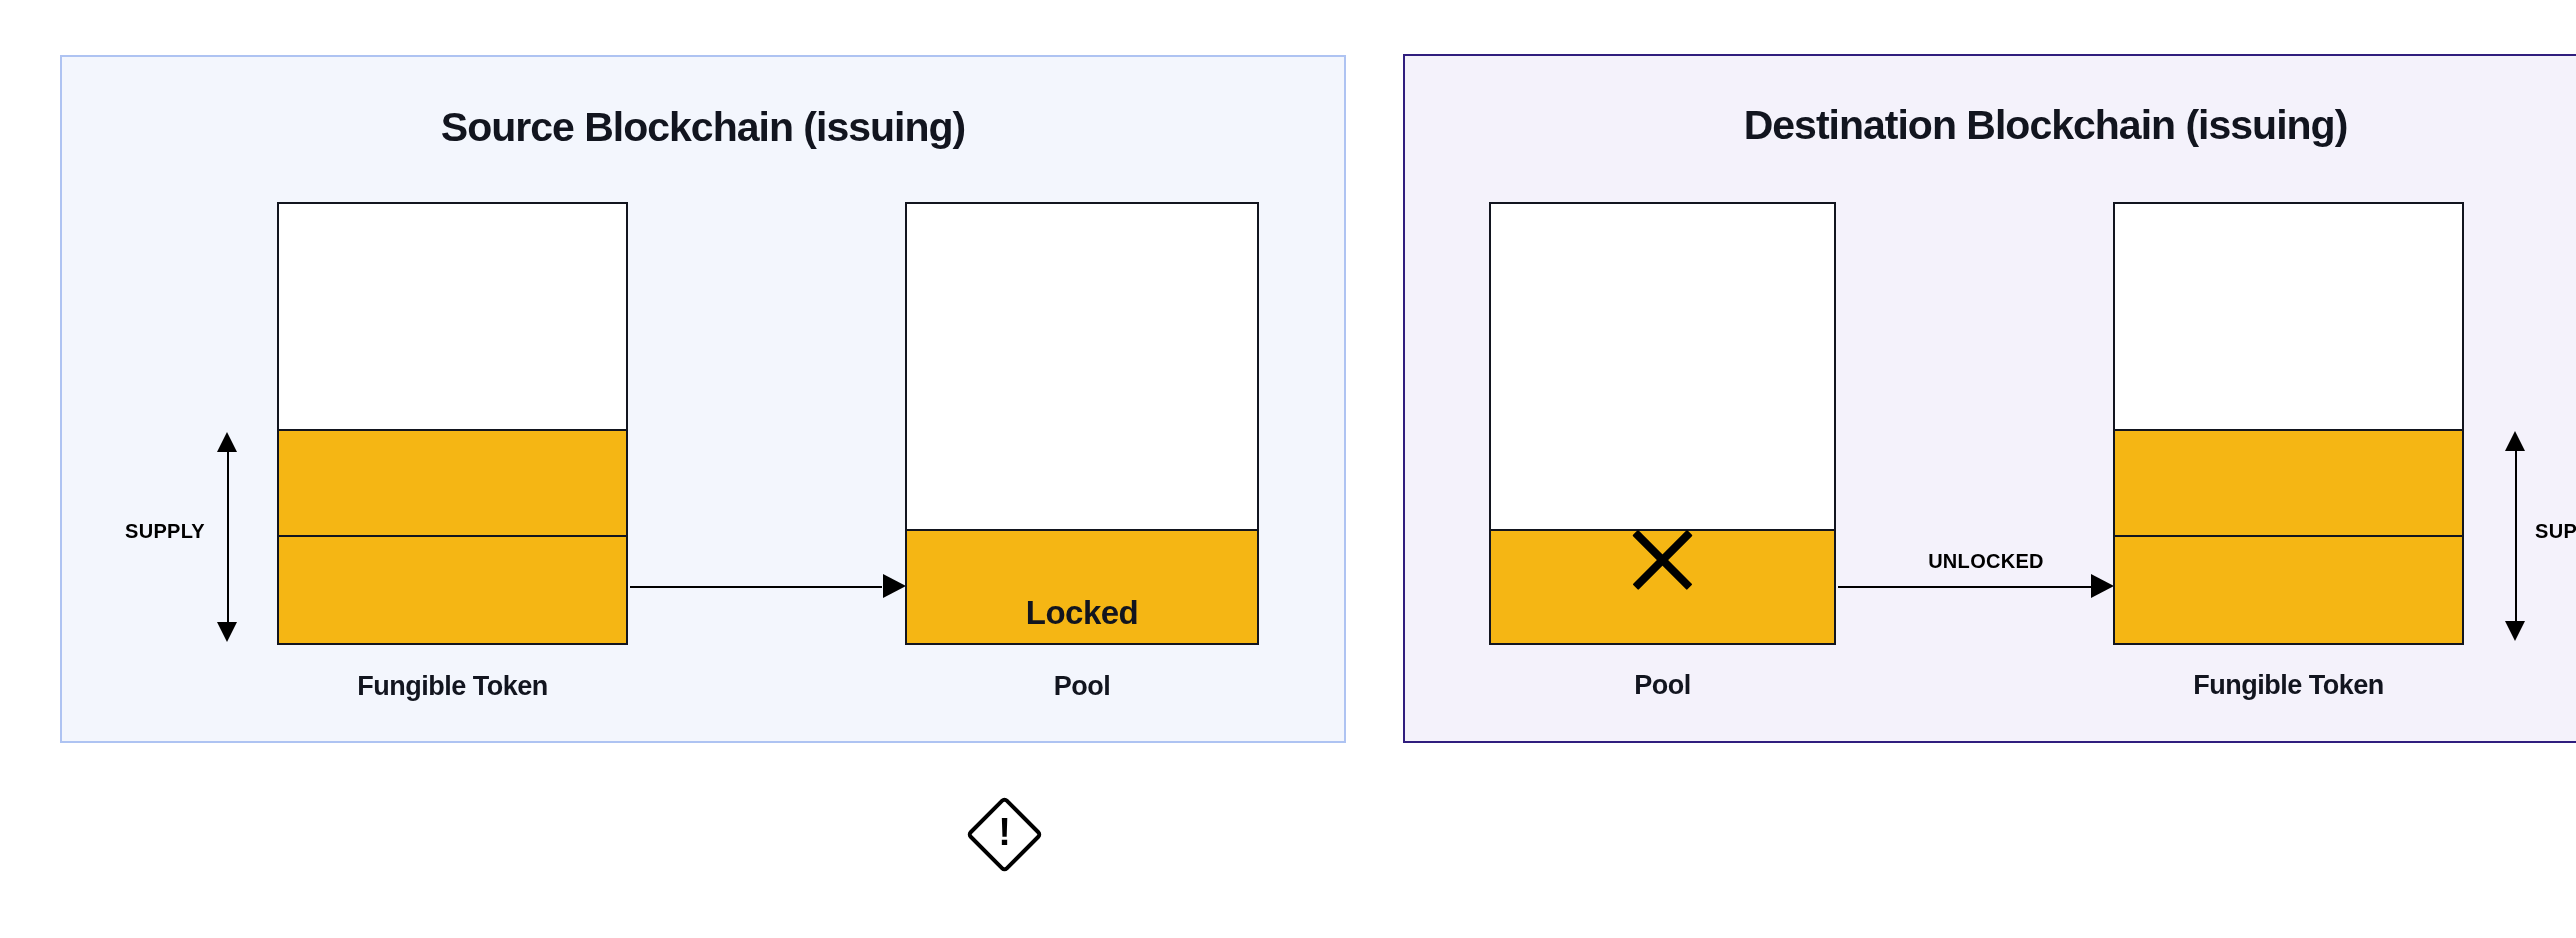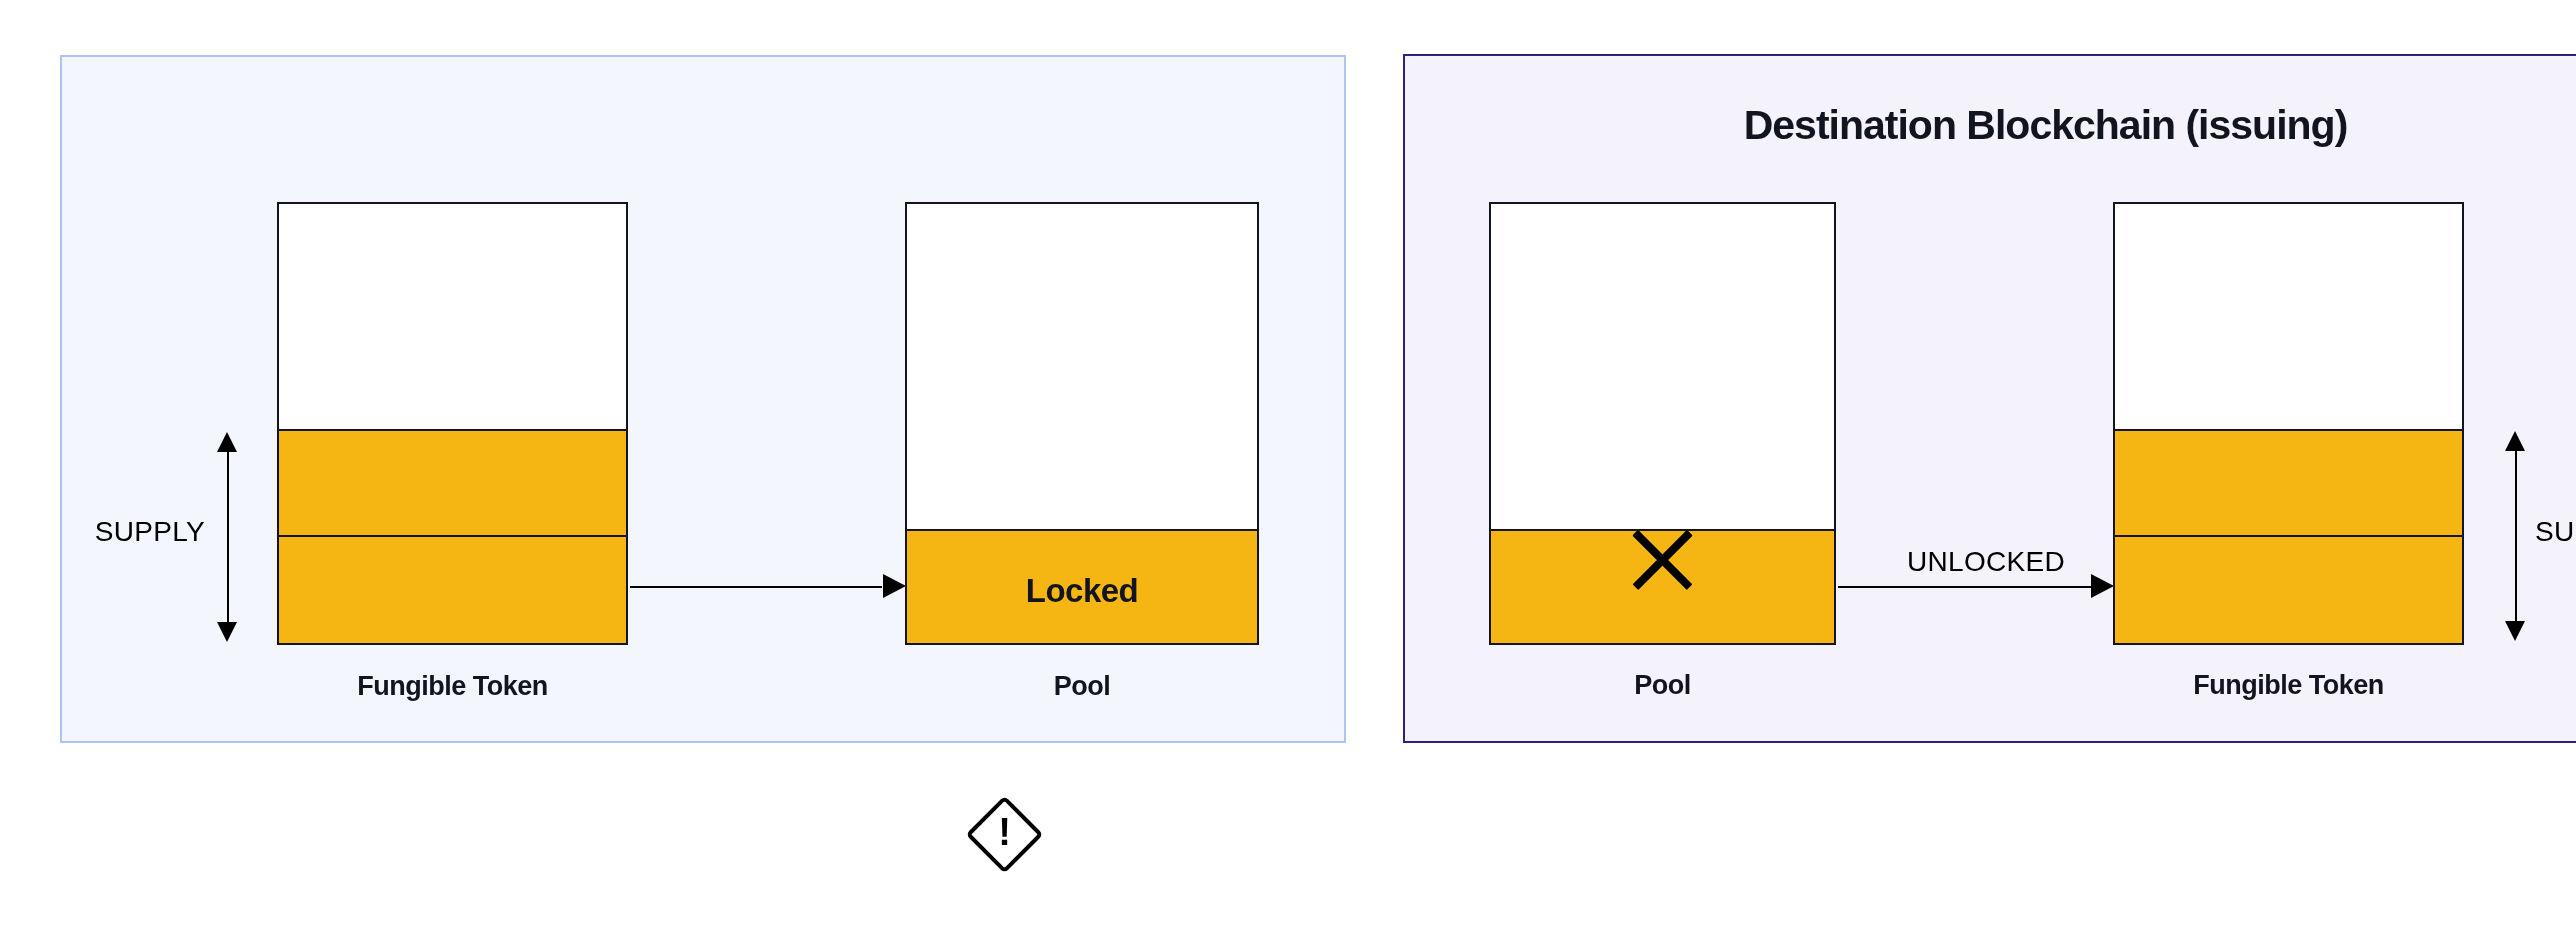--- a/index.html
+++ b/index.html
@@ -18,21 +18,21 @@
 
   .panel-title{position:absolute;left:0;right:0;text-align:center;font-size:41px;line-height:45px;font-weight:700;letter-spacing:-1px;color:var(--ink);}
   .panel-src .panel-title{top:48px;}
   .panel-dst .panel-title{top:47px;}
 
   .tokenbox{position:absolute;background:#fff;border:2.1px solid var(--ink);}
   .seg-orange{position:absolute;left:0;right:0;bottom:0;background:var(--orange);border-top:2.1px solid var(--ink);}
   .seg-divider{position:absolute;left:0;right:0;height:2.1px;background:var(--ink);}
 
   .box-label{position:absolute;text-align:center;font-size:27px;line-height:37px;font-weight:600;letter-spacing:-0.5px;color:var(--ink);}
-  .small-caps-label{position:absolute;font-size:28px;line-height:25px;font-weight:400;letter-spacing:0.3px;color:#000;}
+  .small-caps-label{position:absolute;font-size:20px;line-height:25px;font-weight:700;letter-spacing:0.3px;color:#000;}
 
   .hline{position:absolute;height:2.1px;background:#000;}
   .head-right{position:absolute;width:0;height:0;border-top:12.4px solid transparent;border-bottom:12.4px solid transparent;border-left:23px solid #000;}
   .vline{position:absolute;width:2.1px;background:#000;}
   .head-up{position:absolute;width:0;height:0;border-left:10.8px solid transparent;border-right:10.8px solid transparent;border-bottom:20.6px solid #000;}
   .head-down{position:absolute;width:0;height:0;border-left:10.8px solid transparent;border-right:10.8px solid transparent;border-top:20.6px solid #000;}
 
   .locked-text{position:absolute;text-align:center;font-size:33px;line-height:37px;font-weight:600;letter-spacing:-0.5px;color:var(--ink);}
 
   .cross{position:absolute;width:55px;height:55px;}
@@ -43,38 +43,39 @@
   .diamond{position:absolute;left:977px;top:807px;width:55px;height:55px;border:4.1px solid #000;border-radius:5.2px;transform:rotate(45deg);background:transparent;}
   .bang{position:absolute;left:977px;top:805px;width:55px;height:55px;display:flex;align-items:center;justify-content:center;font-size:38px;font-weight:700;color:#000;}
   .footer-caption{position:absolute;left:1068px;top:810px;font-size:41px;line-height:45px;font-weight:700;letter-spacing:-1.5px;color:#000;}
 </style>
 </head>
 <body>
 
 <div class="page">
 
   <section class="panel panel-src">
+    <h2 class="panel-title">Source Blockchain (issuing)</h2>
 
     <div class="tokenbox" style="left:215px;top:145px;width:351px;height:443px;">
       <div class="seg-orange" style="top:225px;"></div>
       <div class="seg-divider" style="top:331px;"></div>
     </div>
 
     <div class="small-caps-label" style="left:0px;top:462px;width:143px;text-align:right;">SUPPLY</div>
     <div class="head-up" style="left:155px;top:375px;"></div>
     <div class="vline" style="left:165px;top:393px;height:174px;"></div>
     <div class="head-down" style="left:155px;top:565px;"></div>
 
     <div class="hline" style="left:568px;top:529px;width:252px;"></div>
     <div class="head-right" style="left:821px;top:517px;"></div>
 
     <div class="tokenbox" style="left:843px;top:145px;width:354px;height:443px;">
       <div class="seg-orange" style="top:325px;"></div>
     </div>
-    <div class="locked-text" style="left:843px;top:515px;width:354px;">Locked</div>
+    <div class="locked-text" style="left:843px;top:537px;width:354px;">Locked</div>
 
     <div class="box-label" style="left:215px;top:611px;width:351px;">Fungible Token</div>
     <div class="box-label" style="left:843px;top:611px;width:354px;">Pool</div>
   </section>
 
   <section class="panel panel-dst">
     <h2 class="panel-title">Destination Blockchain (issuing)</h2>
 
     <div class="tokenbox" style="left:84px;top:146px;width:347px;height:443px;">
       <div class="seg-orange" style="top:325px;"></div>

